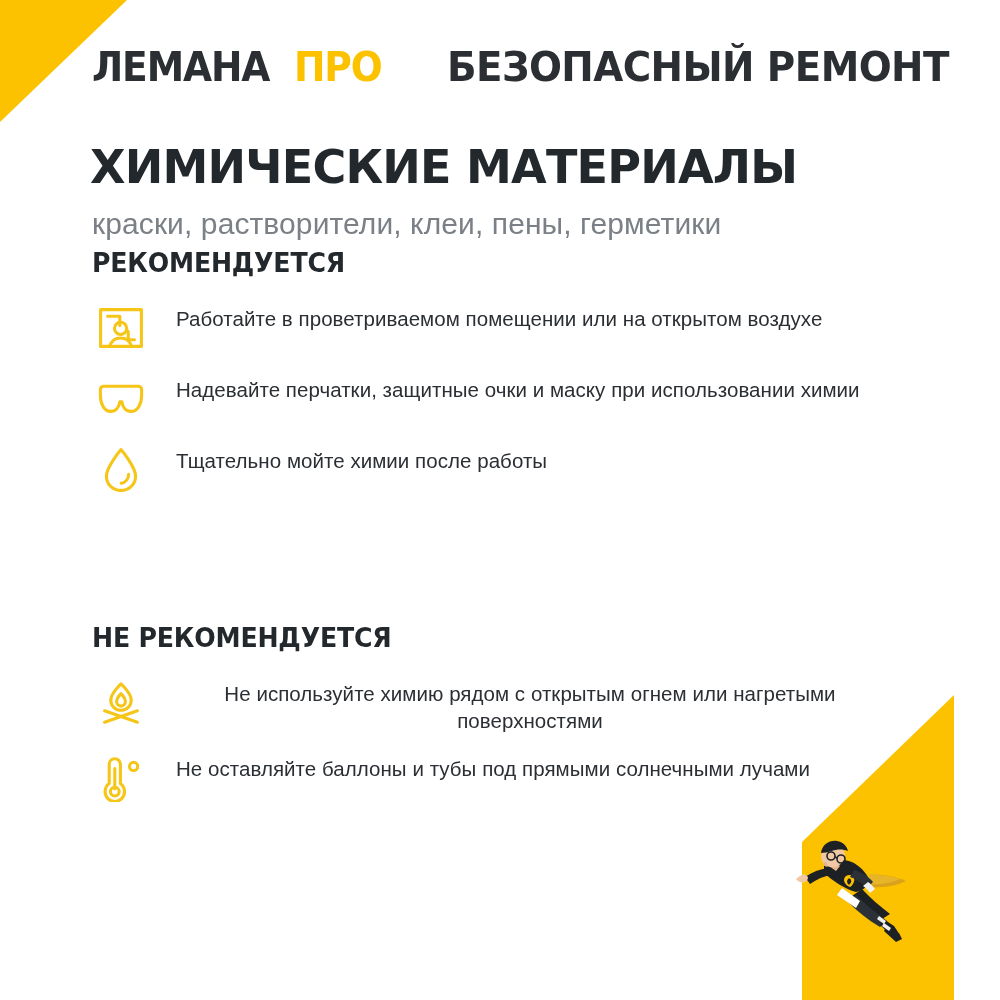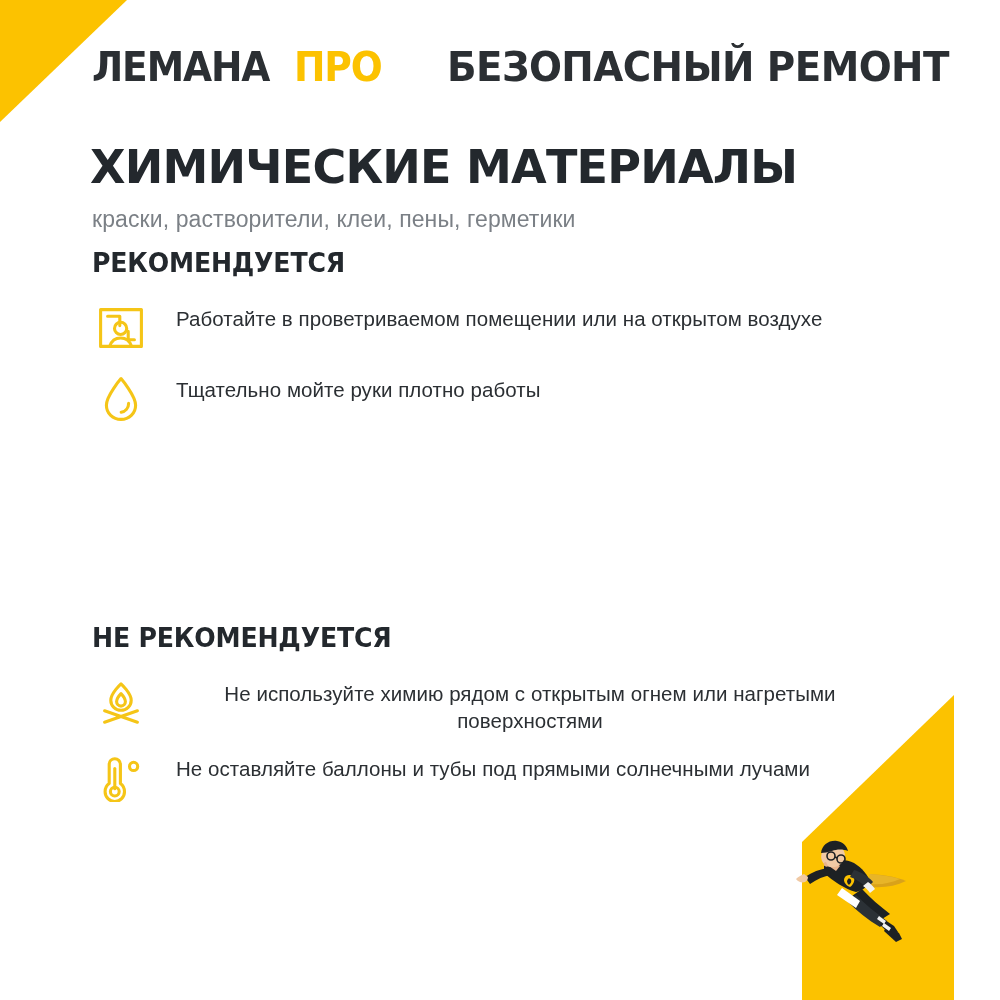--- a/index.html
+++ b/index.html
@@ -93,21 +93,21 @@
     font-family: "DejaVu Sans", "Liberation Sans", sans-serif;
     color: #23282d;
     letter-spacing: -0.8px;
     line-height: 1.06;
     margin: 0;
     transform: scaleX(0.98);
     transform-origin: left center;
     white-space: nowrap;
   }
   #page-subtitle {
-    font-size: 23px;
+    font-size: 30px;
     font-weight: 400;
     color: #7b8086;
     margin: 14px 0 0 2px;
     line-height: 1.2;
     letter-spacing: 0.1px;
   }
 
   
   .section {
     position: absolute;
@@ -209,33 +209,45 @@
               <path d="M9.6 9.2h12.2v9.4"></path>
               <path d="M36.4 32.8h-6.2v-8.4"></path>
               <circle cx="22.6" cy="21.4" r="6.1"></circle>
               <path d="M11.6 39.4c1.9-5.6 6.2-8.4 11-8.4s9.1 2.8 11 8.4"></path>
             </g>
           </svg>
         </span>
         <span class="tip-text">Работайте в проветриваемом помещении или на открытом воздухе</span>
       </li>
 
+      <li class="tip-item">
+        <span class="tip-icon">
+          <svg width="48" height="32" viewBox="0 0 48 32">
+            <g fill="none" stroke="#f5c517" stroke-width="3.1" stroke-linecap="round" stroke-linejoin="round">
+              <path d="M3.4 6.6c0-1.9 1.5-3.4 3.4-3.4h34.4c1.9 0 3.4 1.5 3.4 3.4v6.2
+                       c0 8.6-4.2 15.6-10.6 15.6-5 0-8.4-4.2-9.2-9.6h-1.9
+                       c-0.8 5.4-4.2 9.6-9.2 9.6C7.6 28.4 3.4 21.4 3.4 12.8z"></path>
+            </g>
+          </svg>
+        </span>
+        <span class="tip-text">Надевайте перчатки, защитные очки и маску при использовании химии</span>
+      </li>
 
 
       <li class="tip-item">
         <span class="tip-icon">
           <svg width="38" height="46" viewBox="0 0 38 46">
             <g fill="none" stroke="#f5c517" stroke-width="3.1" stroke-linecap="round" stroke-linejoin="round">
               <path d="M19 2.6C19 2.6 4.4 19.6 4.4 29.2c0 8.1 6.5 14.2 14.6 14.2
                        s14.6-6.1 14.6-14.2C33.6 19.6 19 2.6 19 2.6z"></path>
               <path d="M26.6 27.4c0 4.6-3.1 8-7.4 8.8"></path>
             </g>
           </svg>
         </span>
-        <span class="tip-text">Тщательно мойте руки плотно работы</span>
+        <span class="tip-text">Тщательно мойте химии после работы</span>
       </li>
 
     </ul>
   </div>
 
   <div class="section" id="section-not-recommended">
     <h2 class="section-heading">НЕ РЕКОМЕНДУЕТСЯ</h2>
     <ul class="tip-list">
 
 

